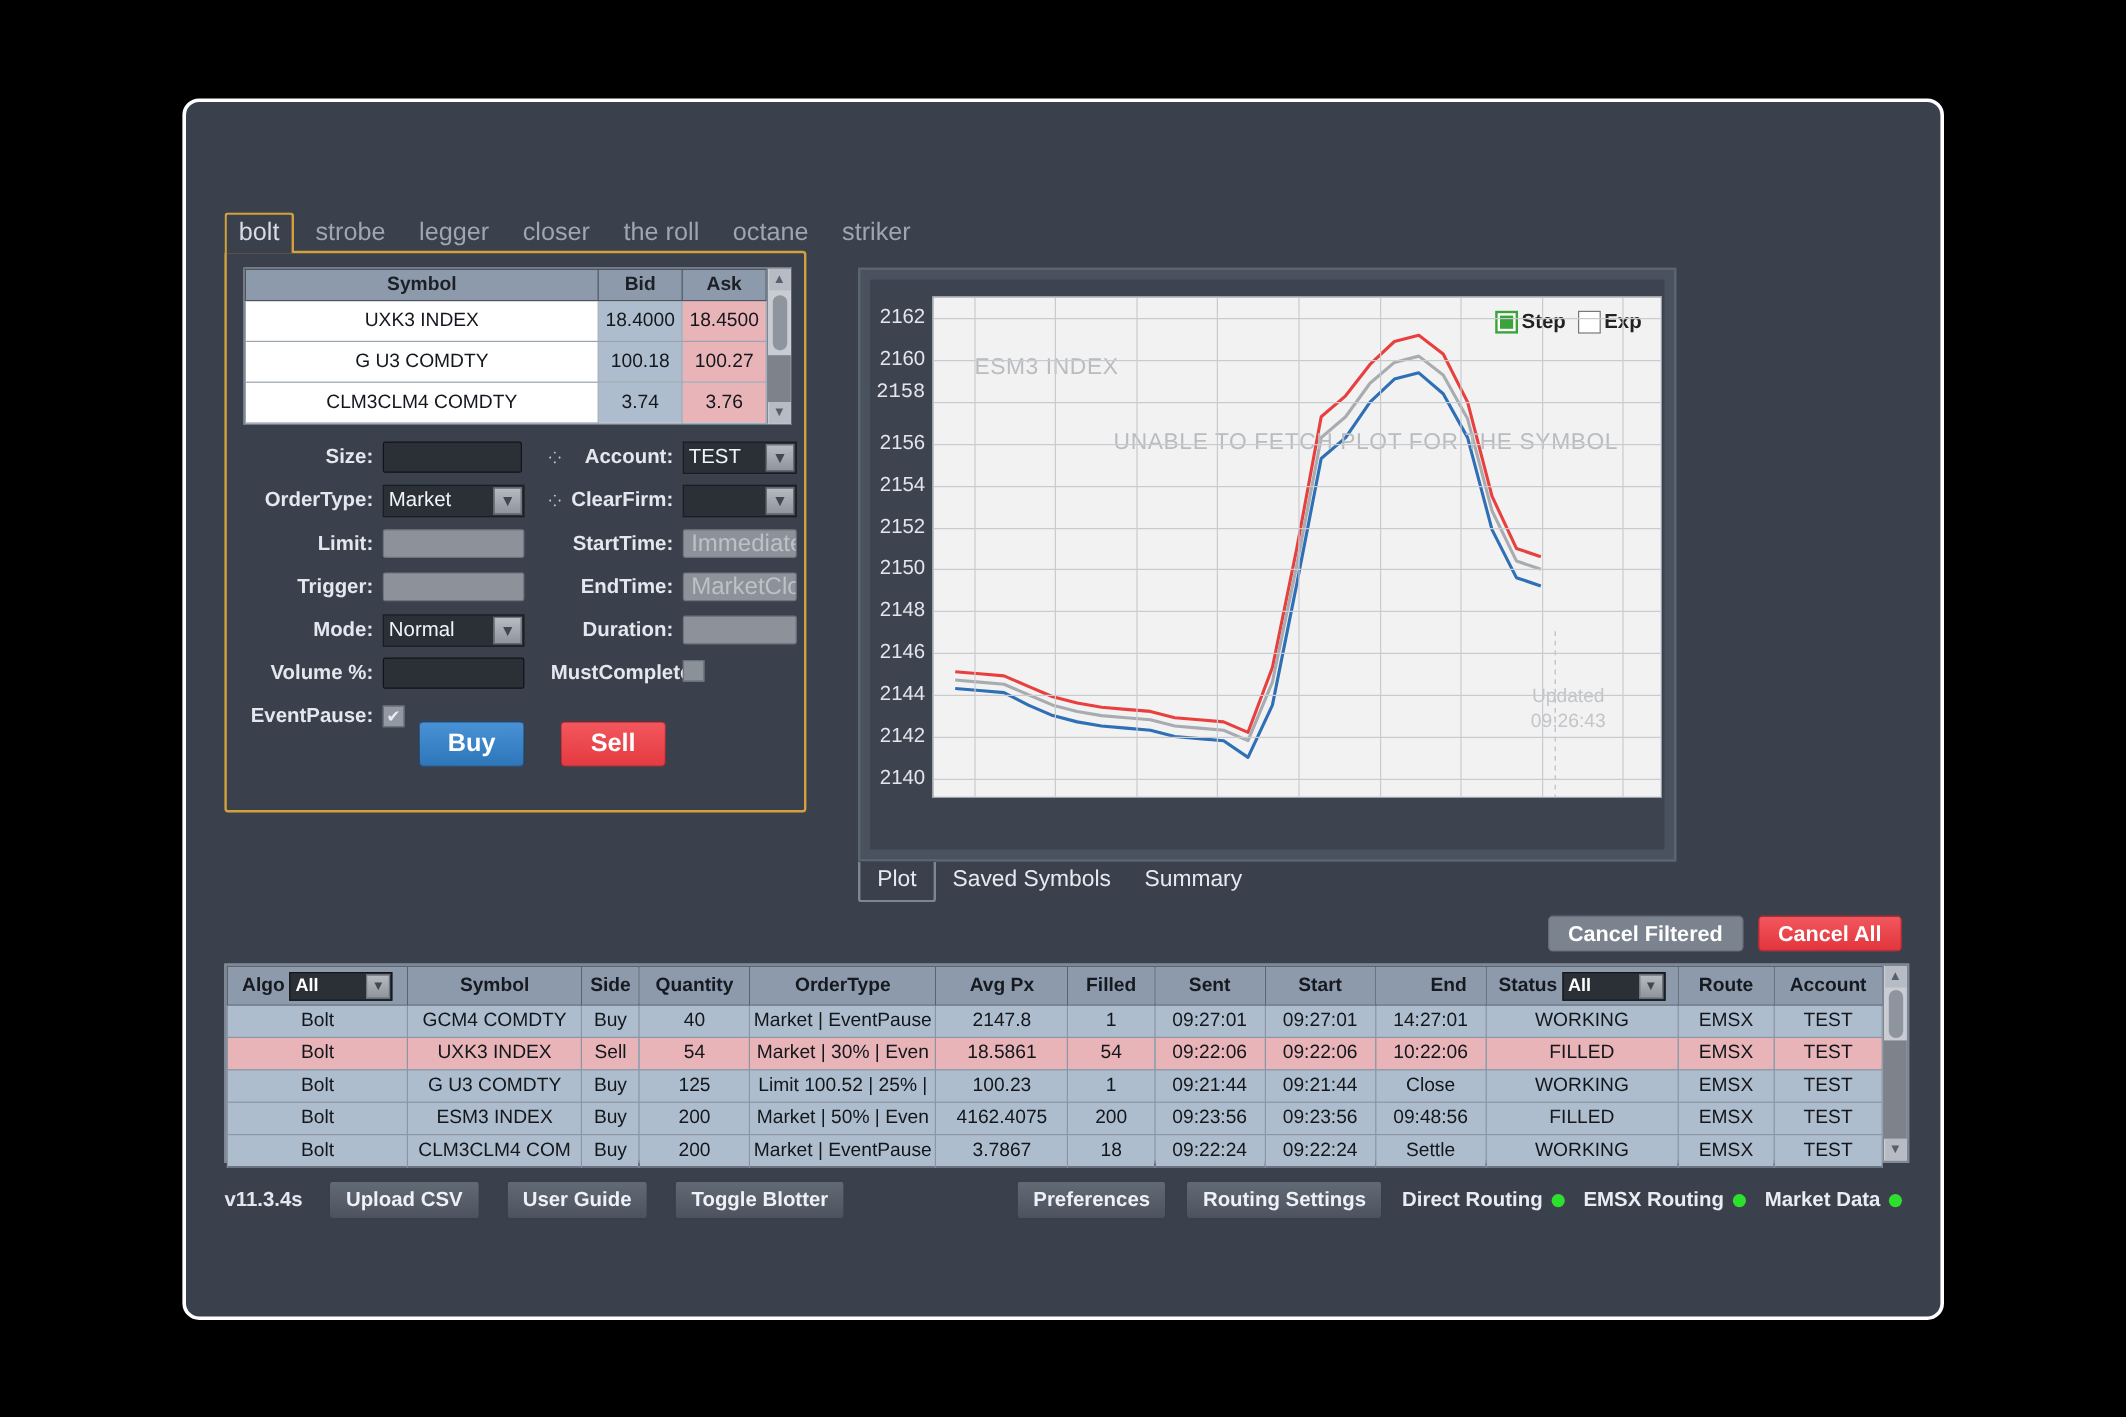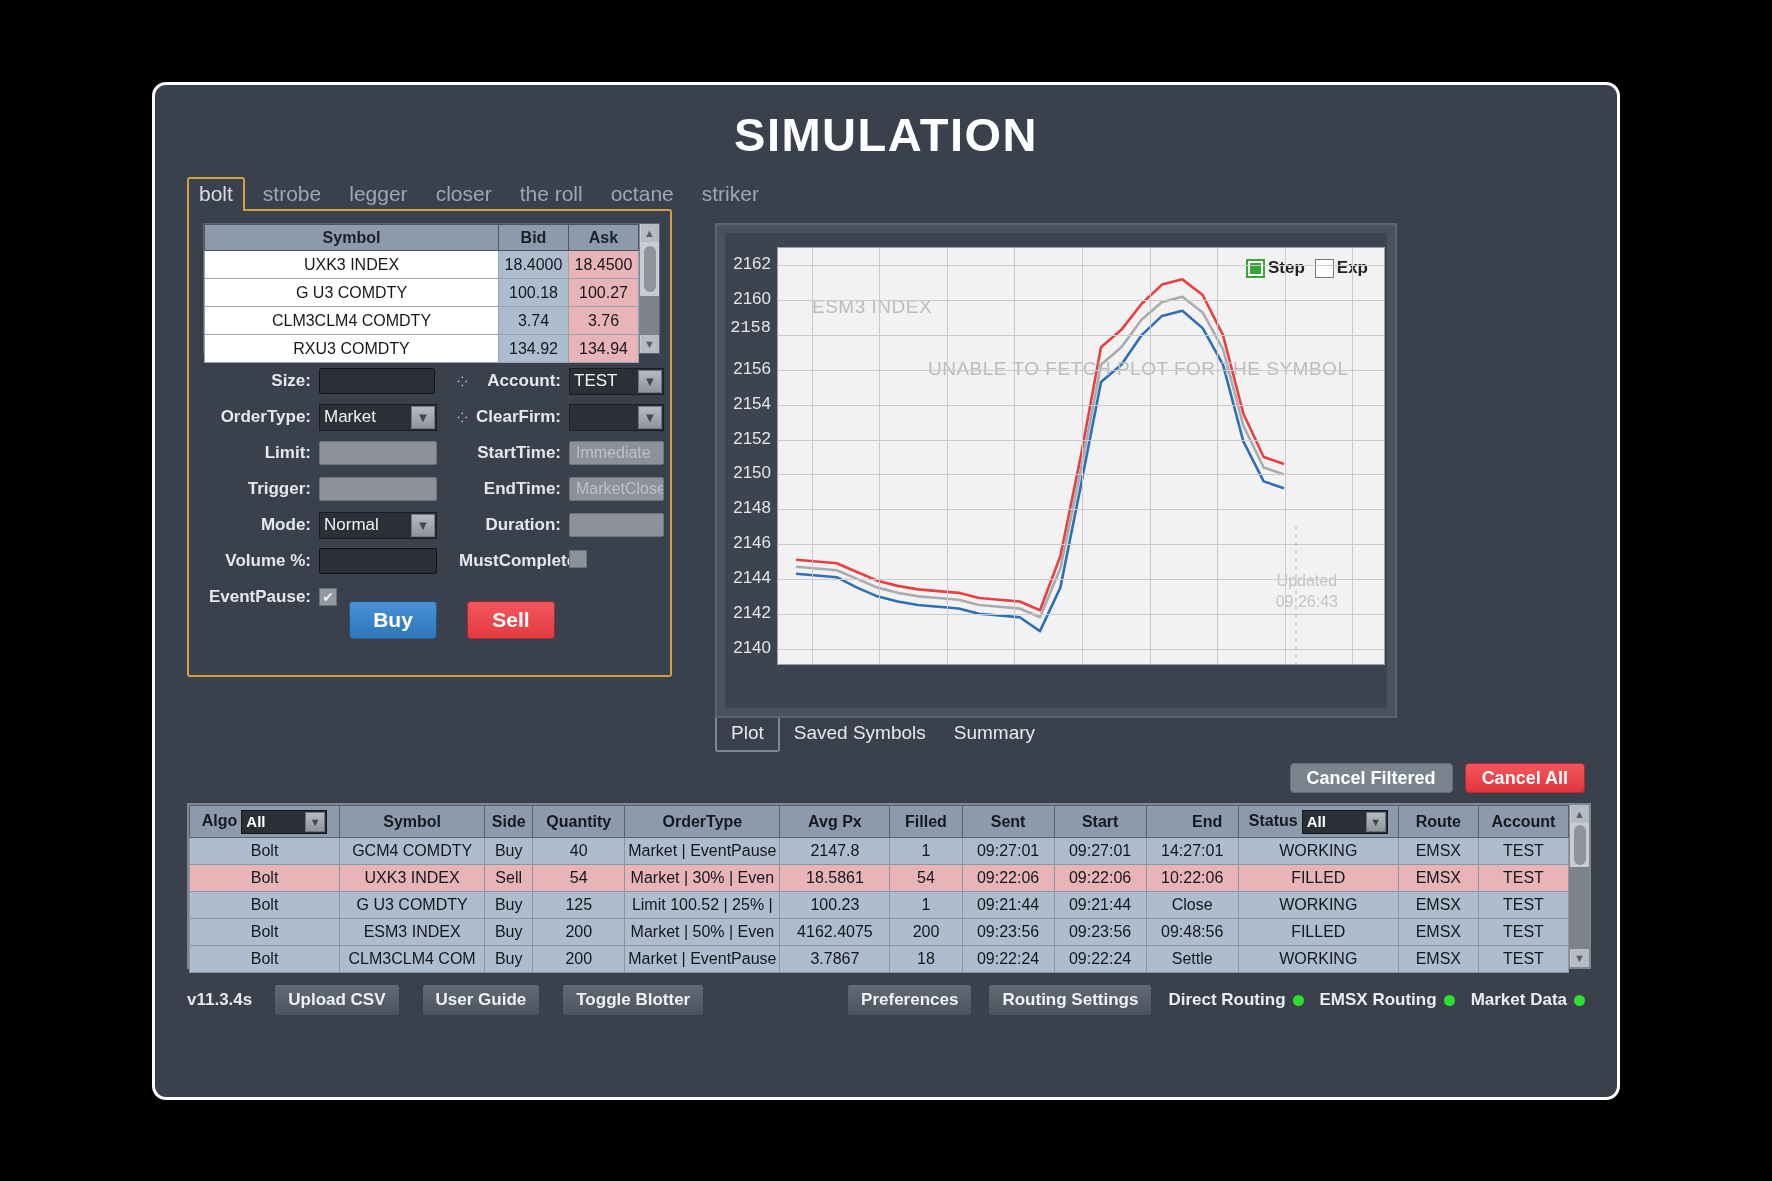--- a/index.html
+++ b/index.html
@@ -146,21 +146,21 @@
     border: 1px solid #10131a;
     height: 26px;
     border-radius: 2px;
   }
   .inp-grey {
     background: #8d929a;
     border: 1px solid #6e747d;
     height: 24px;
     border-radius: 2px;
     color: #bcc1c8;
-    font-size: 16px;
+    font-size: 20px;
     padding-left: 6px;
     line-height: 22px;
     overflow: hidden;
     white-space: nowrap;
   }
   .combo {
     background: #2b2f36;
     height: 27px;
     display: flex;
     align-items: center;
@@ -455,21 +455,20 @@
     width: 11px; height: 11px; border-radius: 50%;
     background: #2ee02e;
     display: inline-block;
   }
 </style>
 </head>
 <body>
 
 <div id="app-window">
 
-  <div id="sim-title">SIMULATION</div>
 
   <div id="tabbar">
       <div class="tab active">bolt</div>
       <div class="tab">strobe</div>
       <div class="tab">legger</div>
       <div class="tab">closer</div>
       <div class="tab">the roll</div>
       <div class="tab">octane</div>
       <div class="tab">striker</div>
     </div>
@@ -493,25 +492,20 @@
             </tr>
             <tr>
               <td class="">G U3 COMDTY</td>
               <td class="bid">100.18</td>
               <td class="ask">100.27</td>
             </tr>
             <tr>
               <td class="">CLM3CLM4 COMDTY</td>
               <td class="bid">3.74</td>
               <td class="ask">3.76</td>
-            </tr>
-            <tr>
-              <td class="">RXU3 COMDTY</td>
-              <td class="bid">134.92</td>
-              <td class="ask">134.94</td>
             </tr>
           </tbody>
       </table>
       <div class="sym-scroll">
         <div class="arr">▲</div>
         <div class="thumb"></div>
         <div class="track"></div>
         <div class="arr">▼</div>
       </div>
     </div>

